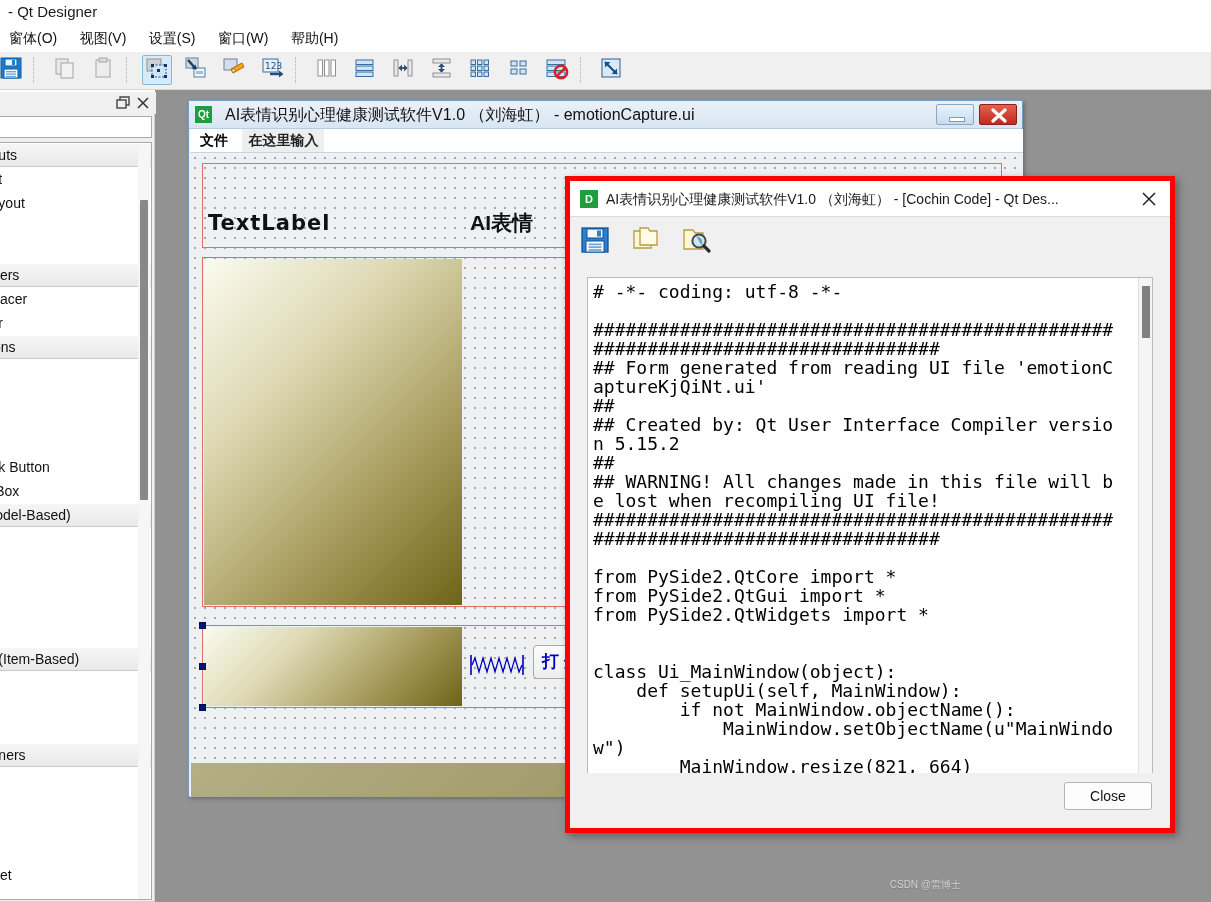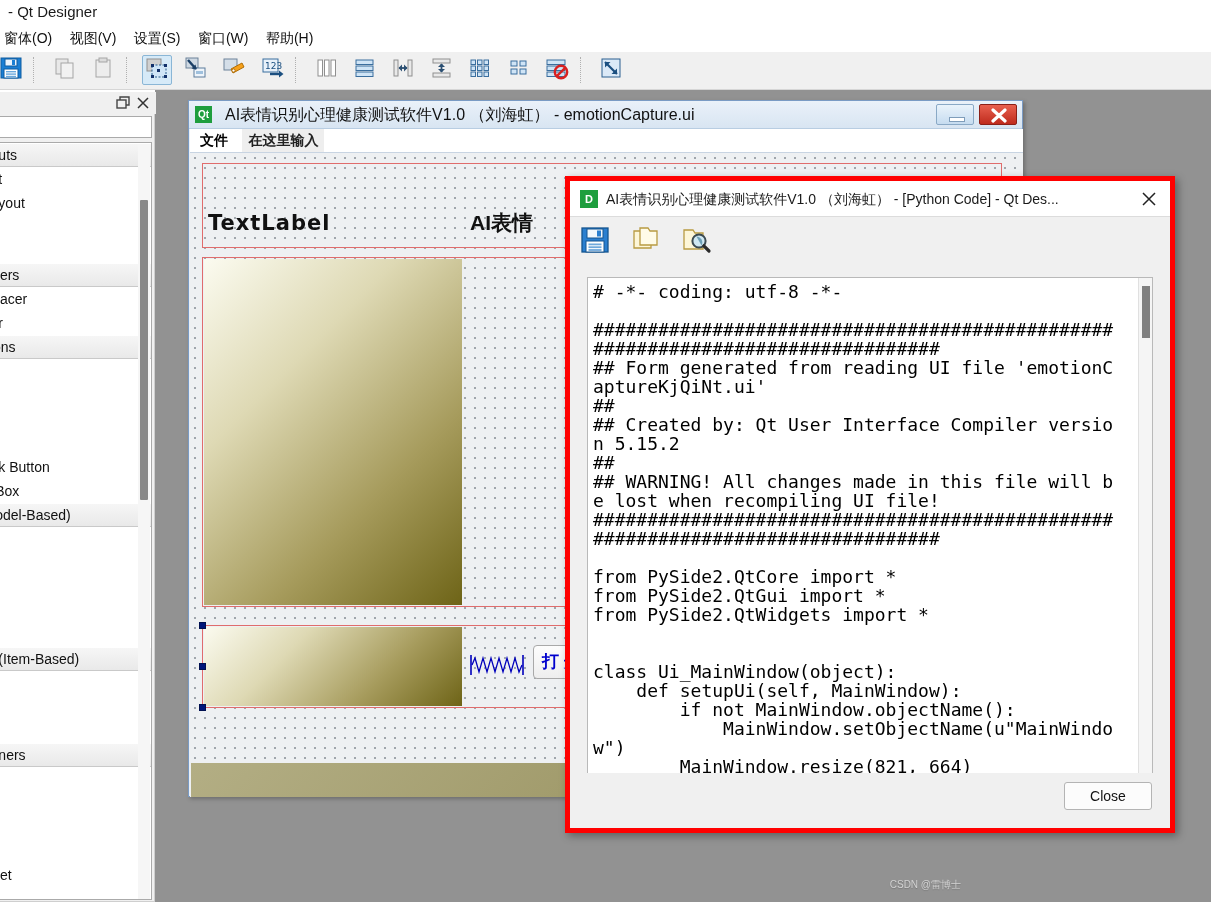--- a/index.html
+++ b/index.html
@@ -33,21 +33,21 @@
     position: absolute;
     left: 0; top: 26px;
     width: 1211px; height: 26px;
     background: #ffffff;
     white-space: nowrap;
   }
   .menubar .mi {
     display: inline-block;
     font-size: 14px;
     color: #111;
-    padding: 3px 9px 3px 4px;
+    padding: 3px 9px 3px 9px;
     line-height: 19px;
   }
 
   .toolbar {
     position: absolute;
     left: 0; top: 52px;
     width: 1211px; height: 38px;
     background: #f0f0f0;
     border-bottom: 1px solid #d6d6d6;
     white-space: nowrap;
@@ -711,21 +711,21 @@
 
       <div class="form-btn" style="left:343px; top:492px; width:70px;">打 开</div>
 
       <div class="statusbar-strip"></div>
     </div>
   </div>
 
   <div class="code-dialog">
     <div class="cd-titlebar">
       <span class="cd-title-icon">D</span>
-      <span class="cd-title-text">AI表情识别心理健康测试软件V1.0  （刘海虹）  - [Python Code] - Qt Des...</span>
+      <span class="cd-title-text">AI表情识别心理健康测试软件V1.0  （刘海虹）  - [Cochin Code] - Qt Des...</span>
       <span class="cd-close">
         <svg width="22" height="22" viewBox="0 0 22 22">
           <path d="M5 5 L17 17 M17 5 L5 17" stroke="#222" stroke-width="1.5" fill="none"></path>
         </svg>
       </span>
     </div>
 
     <div class="cd-toolbar">
       <span class="cd-tb-btn">
         <svg width="34" height="34" viewBox="0 0 34 34">

